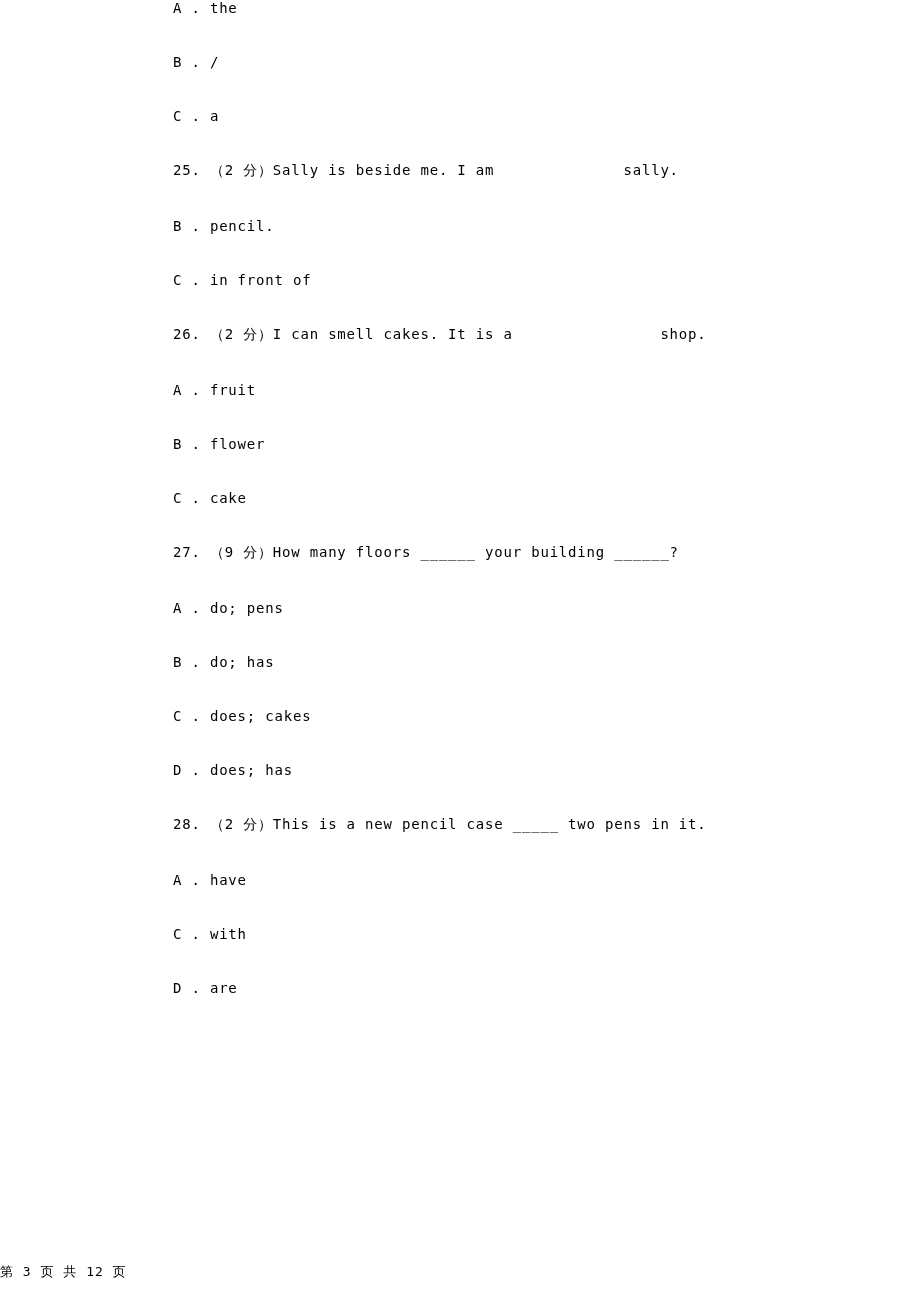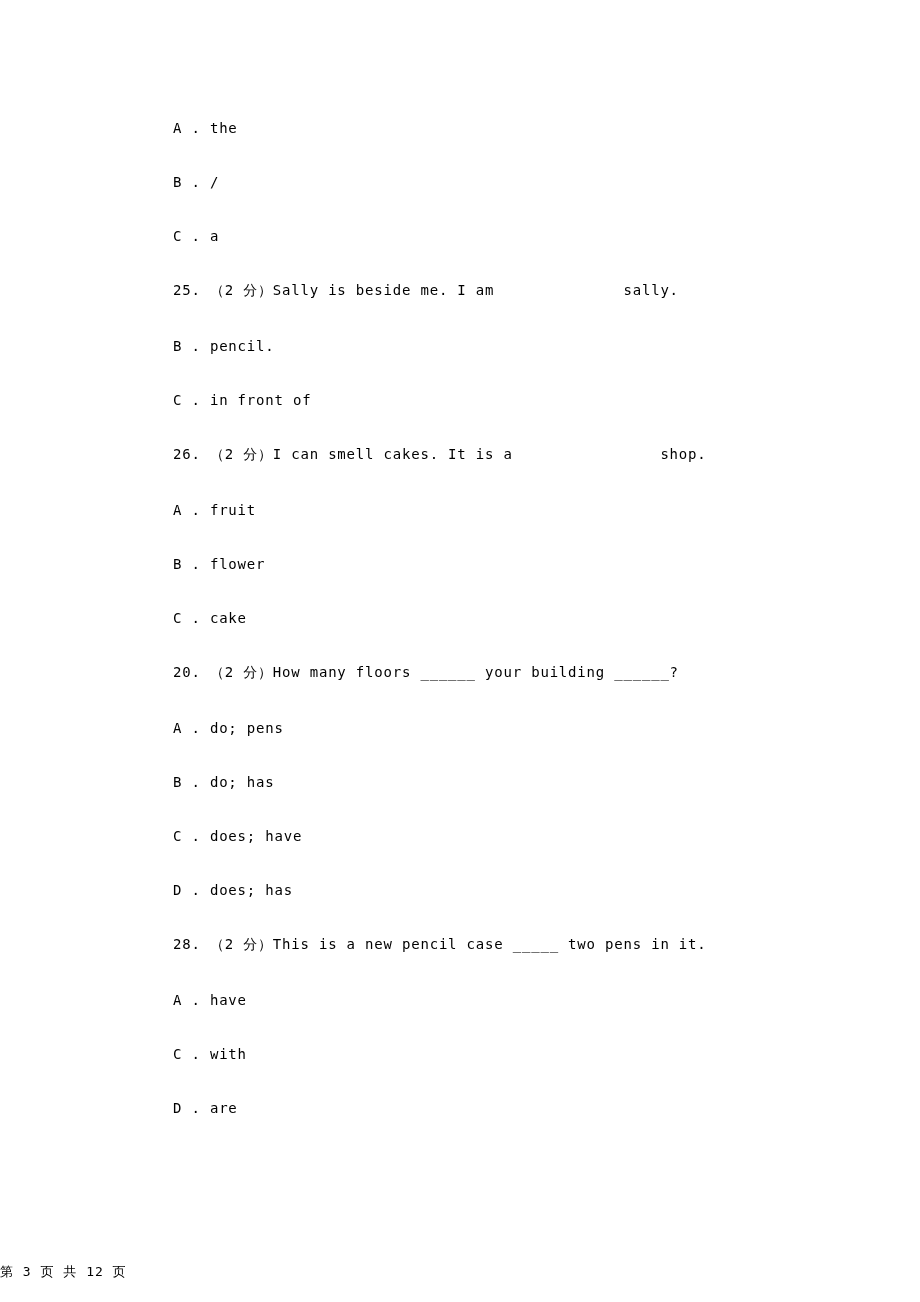--- a/index.html
+++ b/index.html
@@ -12,21 +12,20 @@
     height: 1302px;
     background: #ffffff;
     font-family: "SimSun", "宋体", monospace;
     font-size: 14px;
     color: #000000;
     position: relative;
     letter-spacing: 0.8px;
   }
   .content {
     padding-left: 173px;
-    padding-top: 120px;
     padding-right: 100px;
   }
   .line {
     margin-bottom: 38px;
     white-space: pre;
   }
   .footer {
     position: absolute;
     bottom: 21px;
     width: 100%;
@@ -45,24 +44,24 @@
 
   <div class="line">25. （2 分）Sally is beside me. I am              sally.</div>
   <div class="line">B . pencil.</div>
   <div class="line">C . in front of</div>
 
   <div class="line">26. （2 分）I can smell cakes. It is a                shop.</div>
   <div class="line">A . fruit</div>
   <div class="line">B . flower</div>
   <div class="line">C . cake</div>
 
-  <div class="line">20. （2 分）How many floors ______ your building ______?</div>
+  <div class="line">27. （9 分）How many floors ______ your building ______?</div>
   <div class="line">A . do; pens</div>
   <div class="line">B . do; has</div>
-  <div class="line">C . does; have</div>
+  <div class="line">C . does; cakes</div>
   <div class="line">D . does; has</div>
 
   <div class="line">28. （2 分）This is a new pencil case _____ two pens in it.</div>
   <div class="line">A . have</div>
   <div class="line">C . with</div>
   <div class="line">D . are</div>
 </div>
 
 <div class="footer">第 3 页 共 12 页</div>
 

